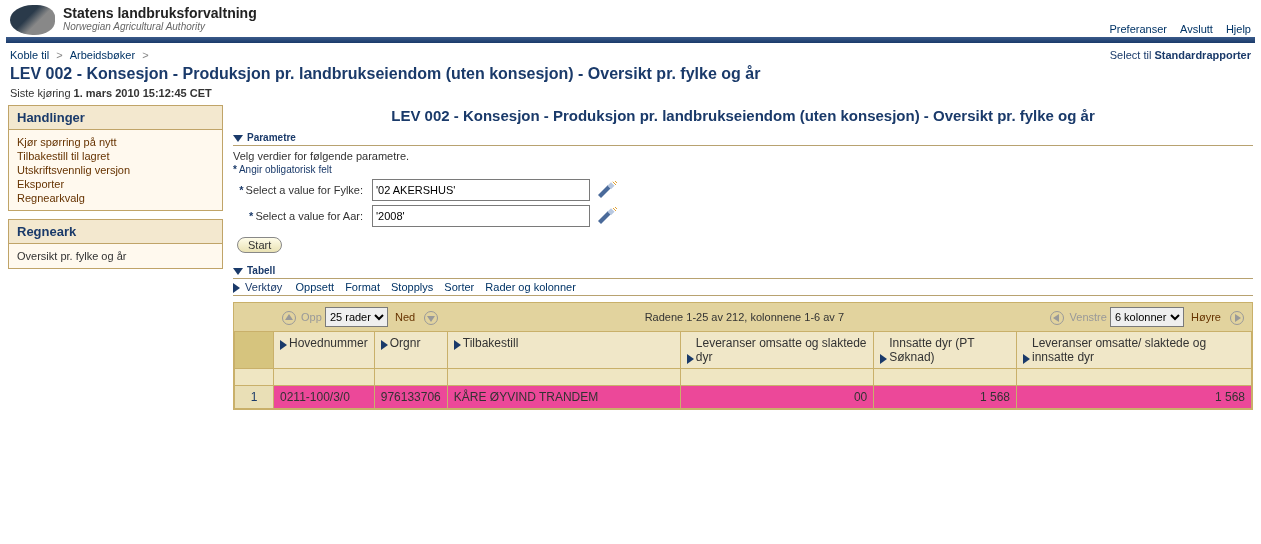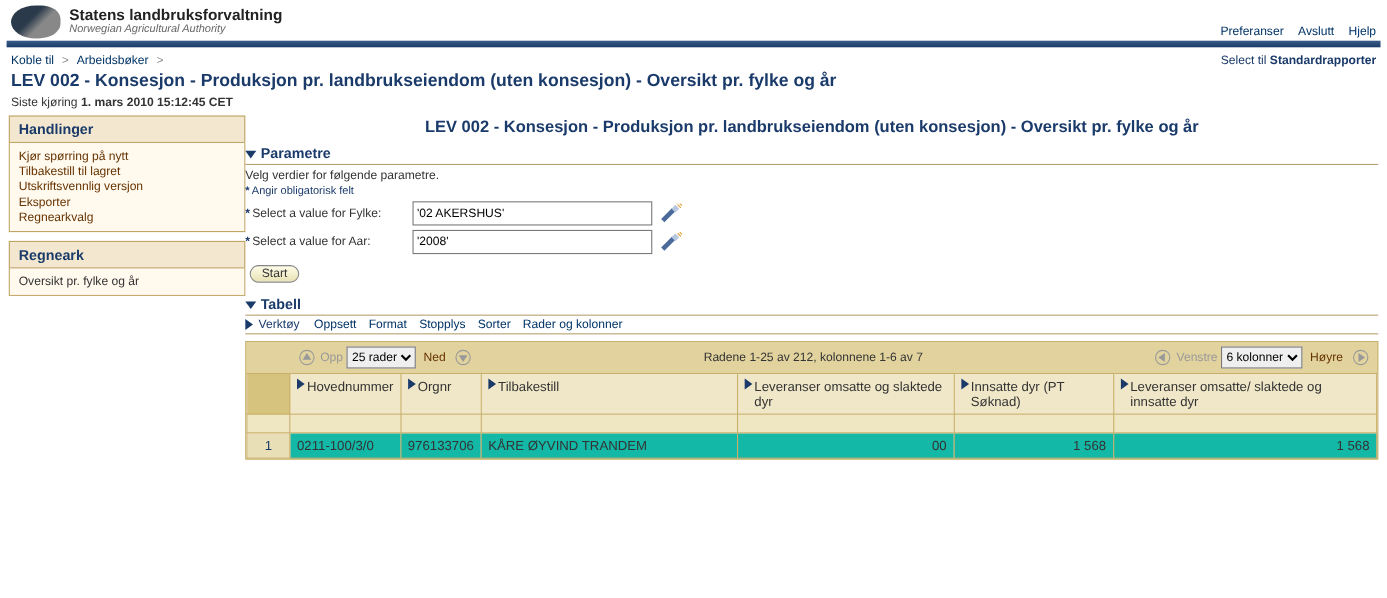--- a/index.html
+++ b/index.html
@@ -13,35 +13,35 @@
 .header-links{margin-left:auto;font-size:11px;padding-top:18px}
 .header-links a{color:#003366;margin-left:10px}
 .thickbar{height:6px;background:linear-gradient(#3a5a8a,#1a3a6a);margin:0 6px}
 .crumbs{display:flex;padding:6px 10px 2px 10px;align-items:flex-end}
 .crumbs a{color:#003366}
 .crumbs .sep{color:#888;margin:0 4px}
 .crumbs .right{margin-left:auto;color:#1a3a6a}
 .page-title{font-size:16px;font-weight:bold;color:#1a3a6a;padding:2px 10px 4px 10px}
 .last-run{padding:0 10px 6px 10px;font-size:11px}
 .last-run b{font-weight:bold}
-.layout{display:flex;padding:0 8px}
+.layout{display:flex;gap:10px;padding:0 8px}
 .sidebar{width:215px;flex:none}
 .panel{border:1px solid #c0a468;background:#f3e8cf;margin-bottom:8px}
 .panel h3{margin:0;padding:4px 8px;font-size:13px;color:#1a3a6a;font-weight:bold}
 .panel .body{background:#fff9ee;border-top:1px solid #c0a468;padding:4px 8px}
 .panel .body a{display:block;color:#663300;margin:2px 0}
 .main{flex:1;min-width:0}
 .report-title{text-align:center;font-size:15px;font-weight:bold;color:#1a3a6a;margin:2px 0}
-.section-hdr{font-size:13px;font-weight:bold;color:#1a3a6a;border-bottom:1px solid #b8a270;padding:2px 0;margin-top:6px}
+.section-hdr{font-size:10px;font-weight:bold;color:#1a3a6a;border-bottom:1px solid #b8a270;padding:2px 0;margin-top:6px}
 .tri{display:inline-block;width:0;height:0;border-left:5px solid transparent;border-right:5px solid transparent;border-top:7px solid #1a3a6a;margin-right:4px;vertical-align:middle}
 .tri-right{display:inline-block;width:0;height:0;border-top:5px solid transparent;border-bottom:5px solid transparent;border-left:7px solid #1a3a6a;margin-right:2px;vertical-align:middle}
 .hint{font-size:11px;margin:4px 0 2px 0}
 .req-note{color:#1a3a6a;font-size:10px}
 .param-row{display:flex;align-items:center;margin:4px 0}
-.param-label{width:130px;margin-right:22px}
+.param-label{width:130px;text-align:right;margin-right:9px}
 .asterisk{color:#1a3a6a;font-weight:bold;margin-right:2px}
 .param-input{width:210px;height:18px;border:1px solid #7a7a7a;background:#fff;padding:1px 3px;font-size:11px}
 .flash-icon{width:22px;height:18px;margin-left:6px;cursor:pointer}
 .flash-icon svg{width:22px;height:18px}
 .start-btn{margin:6px 0 4px 4px;padding:1px 10px;border:1px solid #888;border-radius:10px;background:linear-gradient(#fefce9,#e9e2b4);font-size:11px;cursor:pointer;color:#333}
 .toolbar{font-size:11px;padding:2px 0;border-bottom:1px solid #b8a270}
 .toolbar .lbl{font-weight:normal;color:#1a3a6a}
 .toolbar a{color:#003366;margin:0 4px}
 .grid-wrap{border:1px solid #c9b06a;background:#e2d39e;margin-top:6px}
 .pager{display:flex;align-items:center;padding:4px 6px;font-size:11px;background:#e2d39e}
@@ -50,22 +50,22 @@
 .pager .nav a{color:#663300;margin:0 4px}
 .pager .disabled{color:#999}
 .circ{display:inline-block;width:12px;height:12px;border:1px solid #999;border-radius:50%;vertical-align:middle;position:relative;margin:0 2px}
 .circ::after{content:"";position:absolute;width:0;height:0;top:2px}
 .circ.up::after{left:2px;border-left:4px solid transparent;border-right:4px solid transparent;border-bottom:6px solid #999}
 .circ.down::after{left:2px;border-left:4px solid transparent;border-right:4px solid transparent;border-top:6px solid #999;top:4px}
 .circ.left::after{top:2px;left:2px;border-top:4px solid transparent;border-bottom:4px solid transparent;border-right:6px solid #999}
 .circ.right::after{top:2px;left:4px;border-top:4px solid transparent;border-bottom:4px solid transparent;border-left:6px solid #999}
 table.grid{width:100%;border-collapse:collapse;background:#fff;font-size:12px}
 table.grid th{background:#f0e7c8;border:1px solid #c9b06a;padding:4px 6px;text-align:left;color:#333;font-weight:normal;vertical-align:top}
-table.grid th .colhdr{display:flex;align-items:flex-start}
-table.grid td{border:1px solid #c9b06a;padding:4px 6px;background:#14b8a6}
+table.grid th .colhdr{display:flex;align-items:flex-end}
+table.grid td{border:1px solid #c9b06a;padding:4px 6px;background:#ec4899}
 .rownum{background:#e9dfb6 !important;text-align:center;width:26px;color:#1a3a6a}
 .corner{background:#d6c47e !important;width:26px}
 .sub-row td{background:#efe6c2 !important;height:8px;padding:0}
 .num{text-align:right}
 </style>
 </head>
 <body>
 
 <div class="header">
   <div class="logo"></div>

